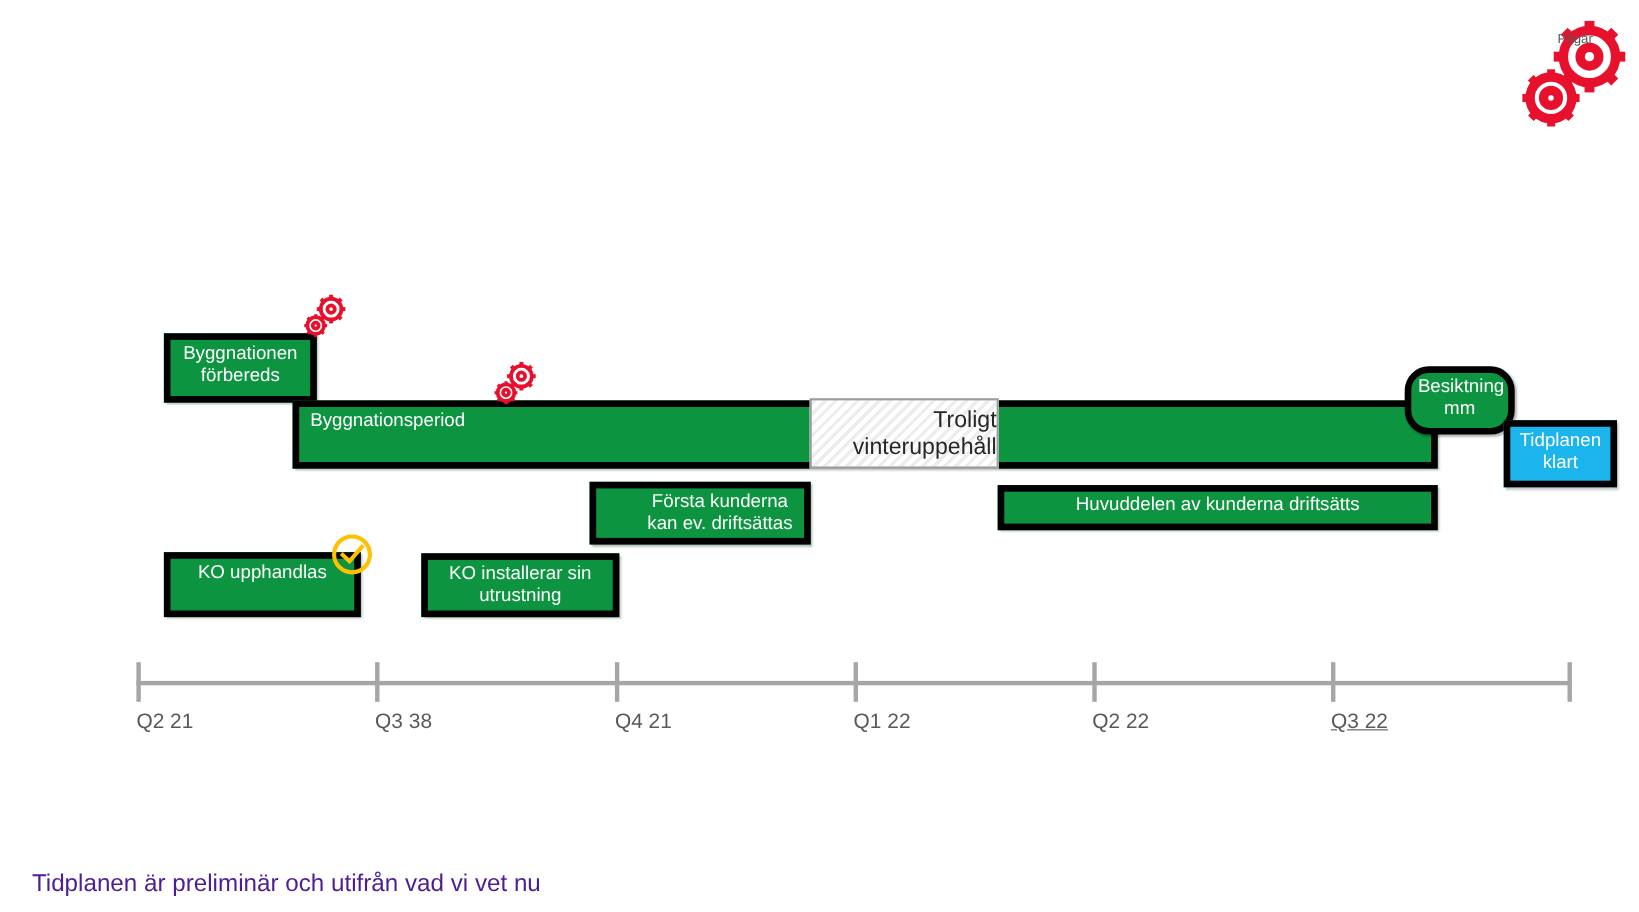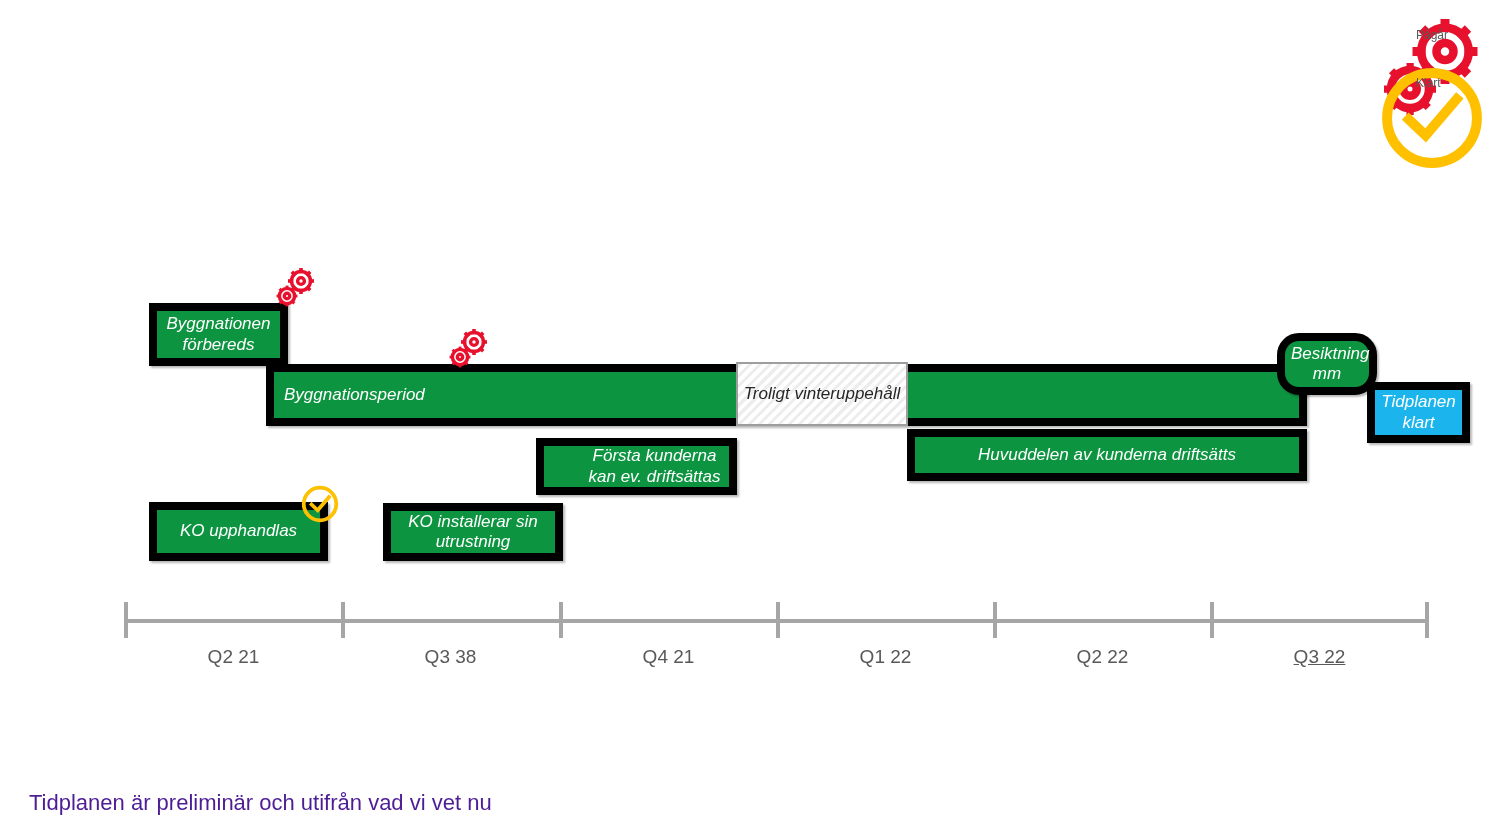--- a/index.html
+++ b/index.html
@@ -57,50 +57,47 @@
     width: 42px;
     height: 42px;
     pointer-events: none;
   }
   .checkmark svg { display: block; width: 100%; height: 100%; }
 
   
   .bar {
     position: absolute;
     box-sizing: border-box;
-    border: 8px solid #000000;
+    border: 6px solid #000000;
     background: #0d9440;
     color: #ffffff;
     font-size: 17px;
     line-height: 1.18;
     display: flex;
-    align-items: center;
     justify-content: center;
     text-align: center;
     padding: 2px 6px;
     box-shadow: 2px 2px 2px rgba(0,0,0,0.28);
-    font-style: italic;
   }
   .bar.blue { background: #1bb4ec; }
   .bar .bar-text { display: block; width: 100%; }
 
   
   .hatch {
     position: absolute;
     box-sizing: border-box;
     border: 2px solid #9e9e9e;
     background-color: #ffffff;
     background-image: repeating-linear-gradient(
       -45deg,
       #ffffff 0px, #ffffff 4px,
       #ededed 4px, #ededed 7px
     );
     color: #262626;
-    font-size: 17px;
-    font-style: italic;
+    font-size: 21px;
     line-height: 1.2;
     display: flex;
     align-items: center;
     justify-content: center;
     text-align: right;
   }
 
   
   #axis-line {
     position: absolute;
@@ -109,21 +106,21 @@
   }
   .tick {
     position: absolute;
     width: 4px;
     background: #a6a6a6;
   }
   .quarter-label {
     position: absolute;
     font-size: 19px;
     color: #595959;
-    text-align: center;
+    text-align: left;
     white-space: nowrap;
   }
 
   
   #footer-note {
     position: absolute;
     left: 29px;
     top: 790px;
     font-size: 22px;
     color: #4c1d95;
@@ -162,31 +159,20 @@
             <rect x="14.6" y="36.1" width="2.9" height="4.3" transform="rotate(45 16 30)"></rect>
             <rect x="5.6" y="28.6" width="4.3" height="2.9" transform="rotate(45 16 30)"></rect>
             <rect x="22.1" y="28.6" width="4.3" height="2.9" transform="rotate(45 16 30)"></rect>
           </g>
         </svg>
       </span>
     </span>
     <span class="legend-label">Pågår</span>
   </div>
 
-  <div class="legend-row r2">
-    <span class="legend-icon-slot" style="top:4px;left:4px;">
-      <span class="checkmark" style="position:relative;width:36px;height:36px;">
-        <svg viewBox="0 0 40 40">
-          <circle cx="20" cy="20" r="15.5" fill="none" stroke="#ffc000" stroke-width="3.4"></circle>
-          <path d="M12 20.5 L17.8 26 L28.5 13.5" fill="none" stroke="#ffc000" stroke-width="3.4" stroke-linecap="square" stroke-linejoin="miter"></path>
-        </svg>
-      </span>
-    </span>
-    <span class="legend-label">Klart</span>
-  </div>
 
 </div>
 
 <div class="bar" style="left:149px; top:303px; width:139px; height:63px;">
   <span class="bar-text">Byggnationen förbereds</span>
 </div>
 <span class="gears" style="left:271px; top:266px; width:48px; height:48px;">
   <svg viewBox="0 0 48 48">
     <g fill="none" stroke="#e8112d" stroke-width="3.4">
       <circle cx="30" cy="15" r="9.5"></circle>
@@ -257,21 +243,21 @@
       <rect x="5.6" y="28.6" width="4.3" height="2.9" transform="rotate(45 16 30)"></rect>
       <rect x="22.1" y="28.6" width="4.3" height="2.9" transform="rotate(45 16 30)"></rect>
     </g>
   </svg>
 </span>
 
 <div class="bar" style="left:536px; top:438px; width:201px; height:57px;padding-left:42px;">
   <span class="bar-text">Första kunderna kan ev. driftsättas</span>
 </div>
 
-<div class="bar" style="left:907px; top:429px; width:400px; height:52px;">
+<div class="bar" style="left:907px; top:441px; width:400px; height:41px;">
   <span class="bar-text">Huvuddelen av kunderna driftsätts</span>
 </div>
 
 <div class="bar" style="left:149px; top:502px; width:179px; height:59px;">
   <span class="bar-text">KO upphandlas</span>
 </div>
 <span class="checkmark" style="left:299px; top:483px; width:42px; height:42px;">
   <svg viewBox="0 0 40 40">
     <circle cx="20" cy="20" r="15.5" fill="none" stroke="#ffc000" stroke-width="3.6"></circle>
     <path d="M12 20.5 L17.8 26 L28.5 13.5" fill="none" stroke="#ffc000" stroke-width="3.6" stroke-linecap="square" stroke-linejoin="miter"></path>

